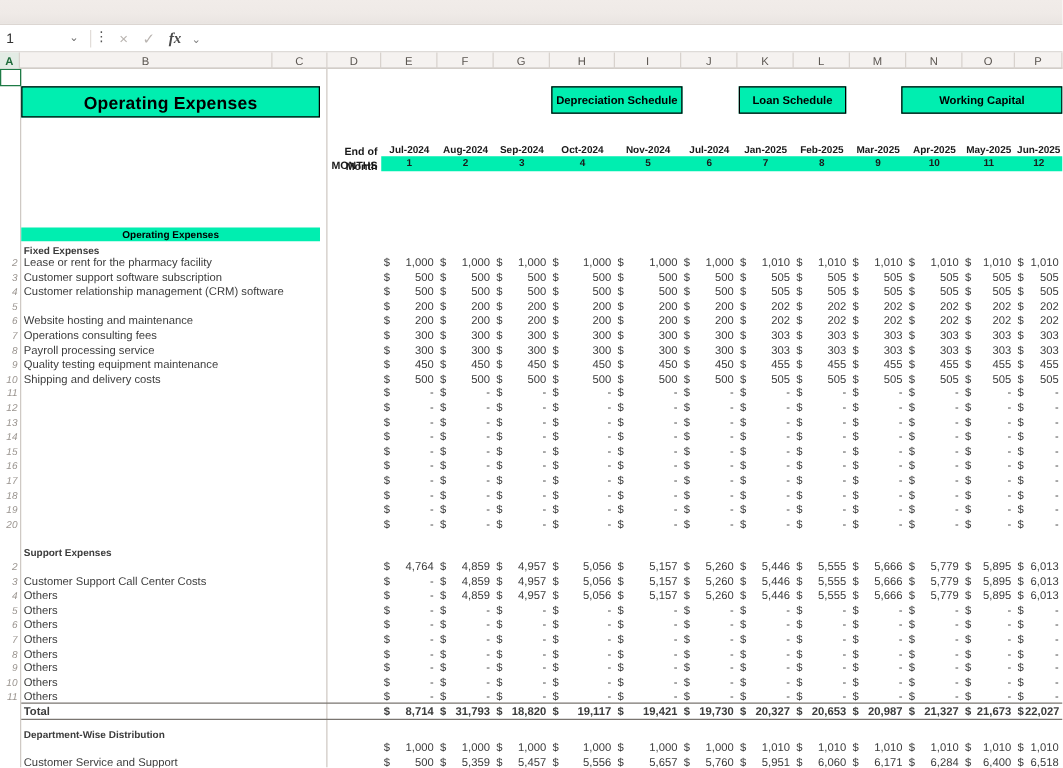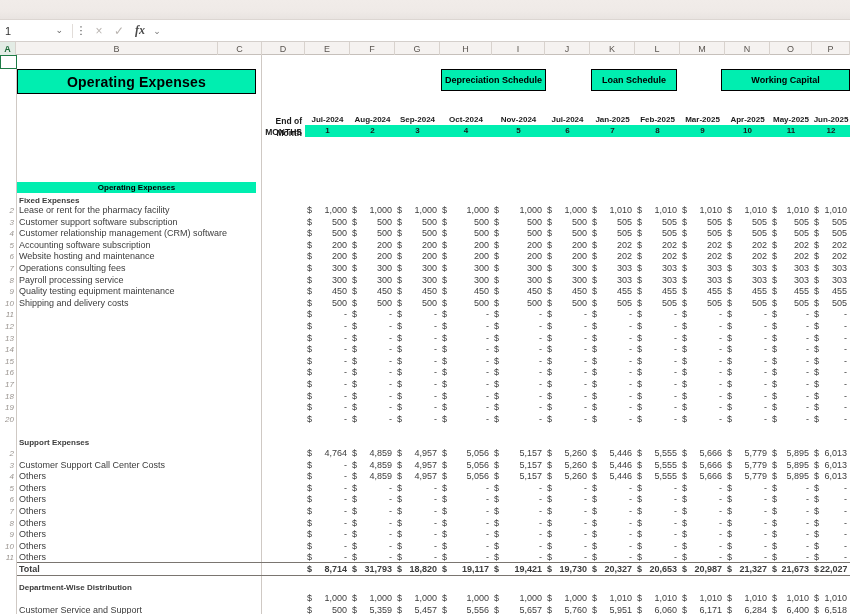--- a/index.html
+++ b/index.html
@@ -271,21 +271,20 @@
       <div class="cell dol" style="left: 637px; top: 172px; width: 8px;">$</div>
       <div class="cell num" style="left: 643px; top: 172px; width: 34px;">505</div>
       <div class="cell dol" style="left: 682px; top: 172px; width: 8px;">$</div>
       <div class="cell num" style="left: 688px; top: 172px; width: 34px;">505</div>
       <div class="cell dol" style="left: 727px; top: 172px; width: 8px;">$</div>
       <div class="cell num" style="left: 733px; top: 172px; width: 34px;">505</div>
       <div class="cell dol" style="left: 772px; top: 172px; width: 8px;">$</div>
       <div class="cell num" style="left: 778px; top: 172px; width: 31px;">505</div>
       <div class="cell dol" style="left: 814px; top: 172px; width: 8px;">$</div>
       <div class="cell num" style="left: 820px; top: 172px; width: 27px;">505</div>
-      <div class="cell" style="left: 19px; top: 184px; width: 238px;">Accounting software subscription</div>
       <div class="cell dol" style="left: 307px; top: 184px; width: 8px;">$</div>
       <div class="cell num" style="left: 313px; top: 184px; width: 34px;">200</div>
       <div class="cell dol" style="left: 352px; top: 184px; width: 8px;">$</div>
       <div class="cell num" style="left: 358px; top: 184px; width: 34px;">200</div>
       <div class="cell dol" style="left: 397px; top: 184px; width: 8px;">$</div>
       <div class="cell num" style="left: 403px; top: 184px; width: 34px;">200</div>
       <div class="cell dol" style="left: 442px; top: 184px; width: 8px;">$</div>
       <div class="cell num" style="left: 448px; top: 184px; width: 41px;">200</div>
       <div class="cell dol" style="left: 494px; top: 184px; width: 8px;">$</div>
       <div class="cell num" style="left: 500px; top: 184px; width: 42px;">200</div>

